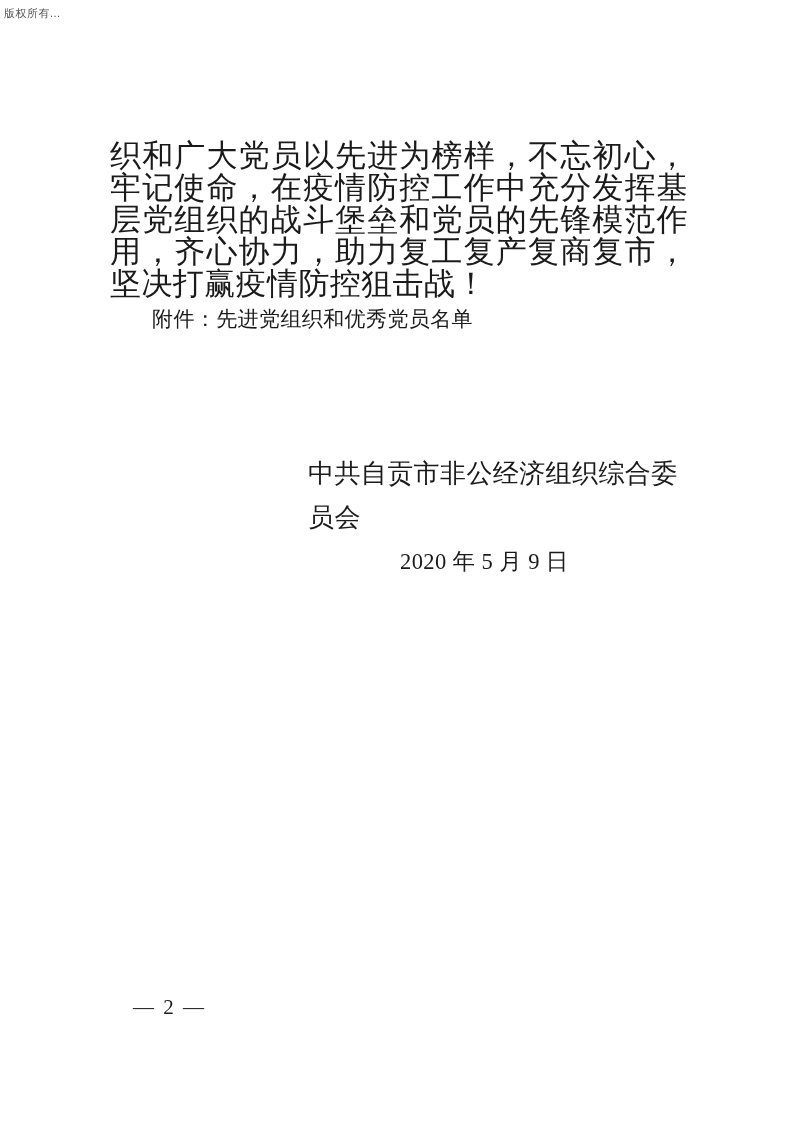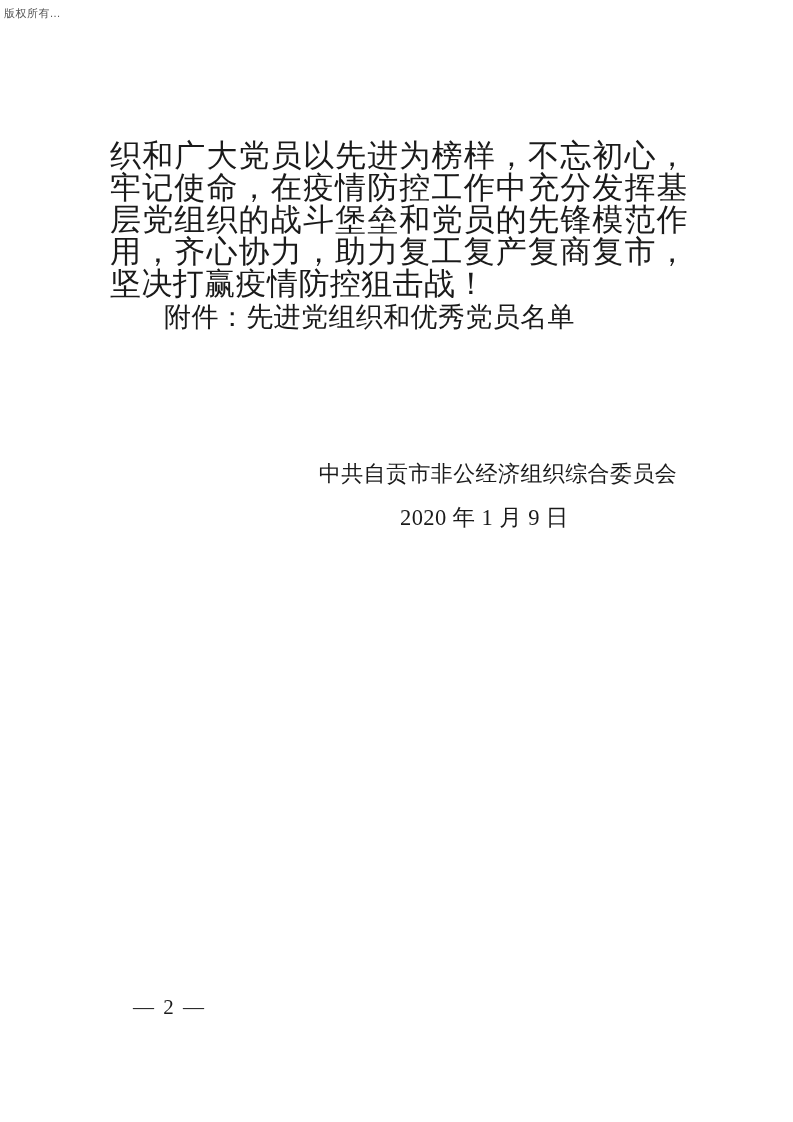--- a/index.html
+++ b/index.html
@@ -44,38 +44,36 @@
     line-height: 32px;
     letter-spacing: 0.4px;
     text-align: justify;
     text-justify: inter-ideograph;
   }
   .attachment {
     position: absolute;
     left: 110px;
     top: 298px;
     width: 578px;
-    font-size: 27px;
+    font-size: 21px;
     line-height: 42px;
     letter-spacing: 0.4px;
     text-indent: 2em;
-    font-family: Liberation Mono, monospace;
   }
   .signature {
     position: absolute;
     left: 110px;
     top: 452px;
     width: 578px;
   }
   .signature .org {
-    font-size: 22px;
+    font-size: 26px;
     line-height: 44px;
     letter-spacing: 0.4px;
     padding-left: 198px;
-    text-align: center;
   }
   .signature .date {
     font-size: 22.5px;
     line-height: 44px;
     letter-spacing: 0.4px;
     padding-left: 290px;
   }
   .page-number {
     position: absolute;
     left: 110px;
@@ -94,18 +92,18 @@
   <div class="watermark">版权所有...</div>
 
   <div class="body-text">
     <p>织和广大党员以先进为榜样，不忘初心，牢记使命，在疫情防控工作中充分发挥基层党组织的战斗堡垒和党员的先锋模范作用，齐心协力，助力复工复产复商复市，坚决打赢疫情防控狙击战！</p>
   </div>
 
   <div class="attachment">附件：先进党组织和优秀党员名单</div>
 
   <div class="signature">
     <div class="org">中共自贡市非公经济组织综合委员会</div>
-    <div class="date">2020 年 1 月 9 日</div>
+    <div class="date">2020 年 5 月 9 日</div>
   </div>
 
   <div class="page-number">— 2 —</div>
 
 </div>
 
 </body></html>

